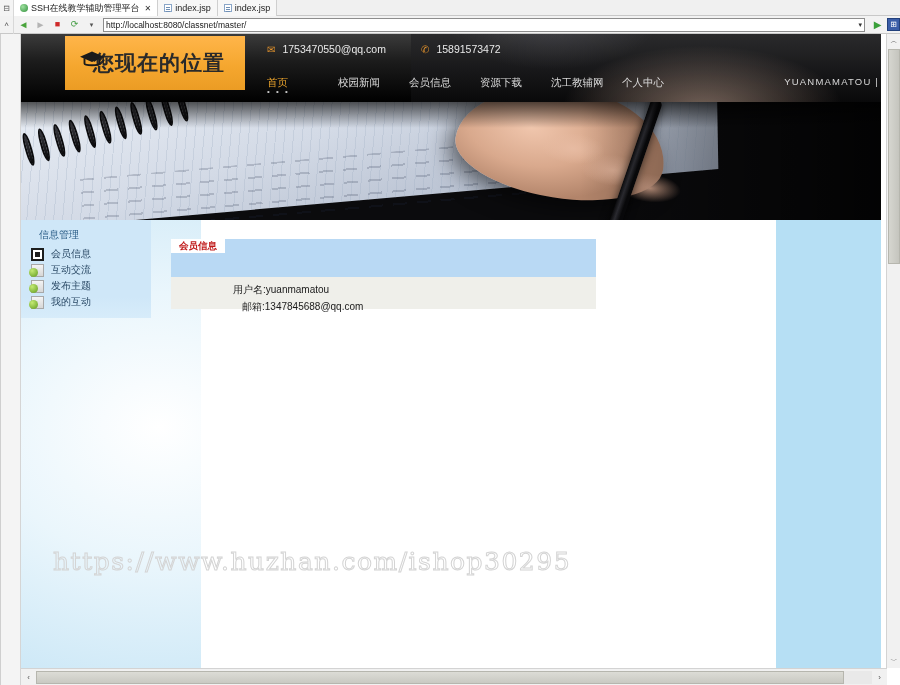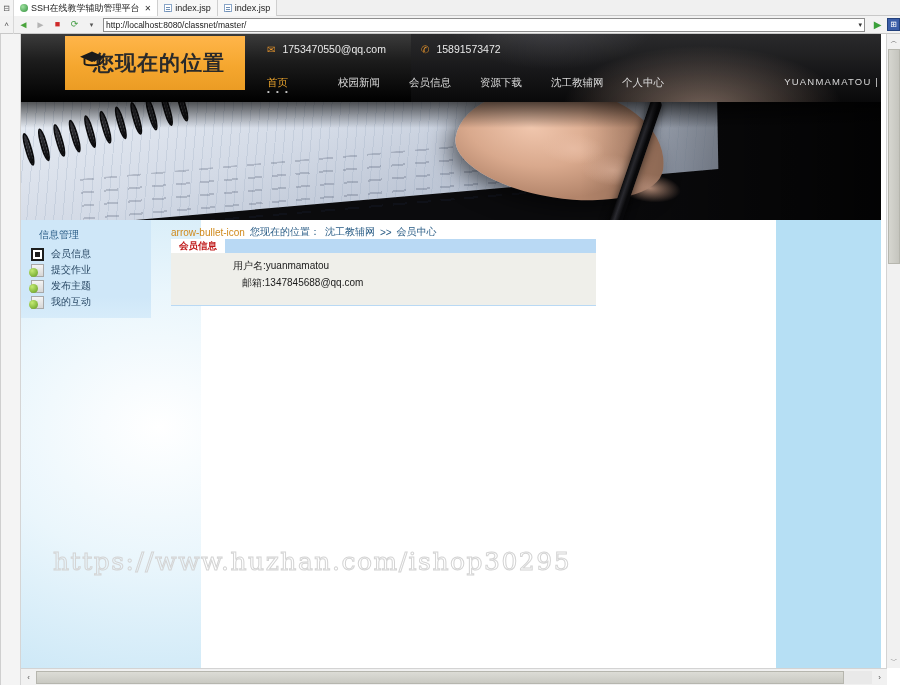--- a/index.html
+++ b/index.html
@@ -321,22 +321,23 @@
   .panel-tabrow {
     height: 14px; display: flex; align-items: flex-end;
   }
   .panel-tab {
     height: 14px; padding: 0 8px;
     background: #ffffff;
     font-size: 9.5px; color: #c01a1a; font-weight: 700;
     display: flex; align-items: center; white-space: nowrap;
   }
   .panel-body {
-    height: 52px; background: #efefea;
+    height: 32px; background: #efefea;
     padding: 4px 16px 0 62px;
+    margin-top: 24px;
   }
   .panel-row {
     font-size: 10px; color: #1a1a1a; line-height: 17px;
     white-space: nowrap;
   }
   .panel-row.indent { padding-left: 9px; }
 
   .watermark {
     position: absolute; left: 32px; top: 327px;
     font-family: "DejaVu Serif", "Liberation Serif", serif;
@@ -517,39 +518,32 @@
 
         <div class="sidebar">
           <div class="sidebar-title">信息管理</div>
 
           <div class="side-item">
             <span class="ico box"></span>
             <span>会员信息</span>
           </div>
           <div class="side-item">
             <span class="ico folder"></span>
-            <span>提交作业</span>
+            <span>互动交流</span>
           </div>
           <div class="side-item">
             <span class="ico folder"></span>
             <span>发布主题</span>
           </div>
           <div class="side-item">
             <span class="ico folder"></span>
             <span>我的互动</span>
           </div>
         </div>
 
-        <div class="breadcrumb">
-          <span class="bc-ico">arrow-bullet-icon</span>
-          <span>您现在的位置：</span>
-          <span>沈工教辅网</span>
-          <span class="bc-sep">&gt;&gt;</span>
-          <span class="bc-cur">会员中心</span>
-        </div>
 
         <div class="panel">
           <div class="panel-tabrow">
             <div class="panel-tab">会员信息</div>
           </div>
           <div class="panel-body">
             <div class="panel-row">用户名:yuanmamatou</div>
             <div class="panel-row indent">邮箱:1347845688@qq.com</div>
           </div>
         </div>

